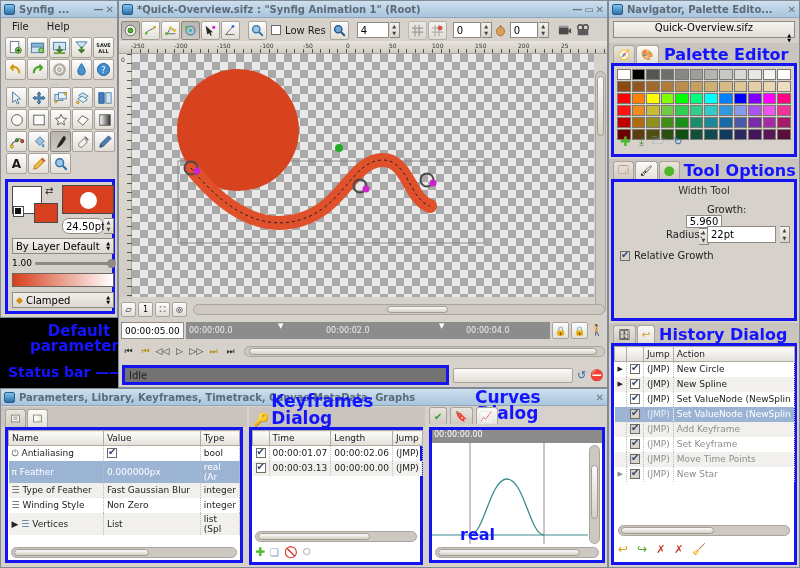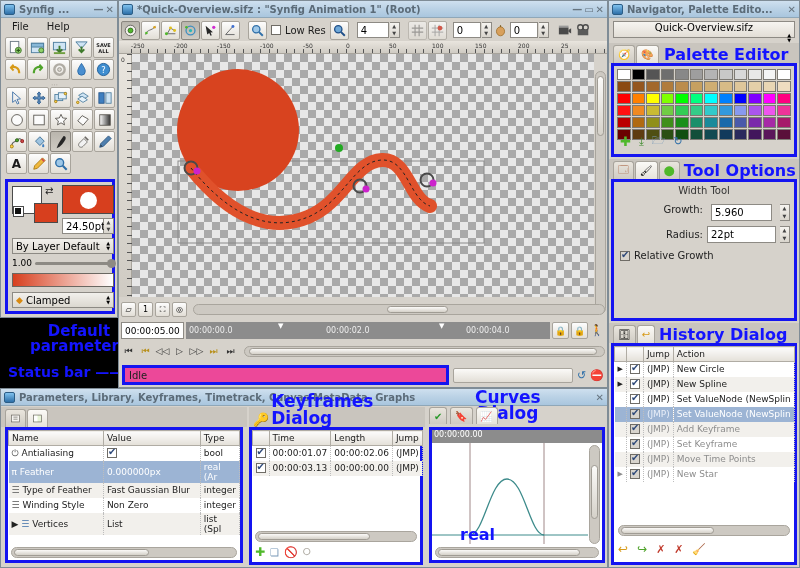--- a/index.html
+++ b/index.html
@@ -304,21 +304,21 @@
 
     <div class="abs" style="left:4px;top:4px;width:30px;height:28px;background:#ffffff;border:1px solid #4a4a4a;"></div>
     <div class="abs" style="left:37px;top:3px;font-size:10px;color:#222;">⇄</div>
     <div class="abs" style="left:26px;top:21px;width:24px;height:20px;background:#d73f1e;border:1px solid #4a4a4a;"></div>
     <div class="abs" style="left:5px;top:24px;width:11px;height:11px;background:#fff;border:1px solid #4a4a4a;">
       <div style="width:6px;height:6px;background:#111;margin:1px;"></div>
     </div>
     <div class="abs" style="left:54px;top:3px;width:52px;height:29px;background:#d73f1e;border:1px solid #4a4a4a;">
       <div style="width:17px;height:17px;border-radius:50%;background:#fff;margin:6px auto;"></div>
     </div>
-    <div class="abs field" style="left:54px;top:36px;width:42px;">
+    <div class="abs field" style="left:54px;top:36px;width:42px;border-radius:7px;">
         <span>24.50pt</span>
       </div>
     <div class="abs spin" style="left:96px;top:36px;">
         <b>▲</b>
         <b>▼</b>
       </div>
 
     <div class="abs field" style="left:4px;top:56px;width:102px;background:linear-gradient(to bottom,#f2f0ec,#dcd8d0);">
       <span>By Layer Default</span>
       <span style="margin-left:auto;font-size:5px;line-height:5px;">▲<br>▼</span>
@@ -558,21 +558,21 @@
     <span class="tool" style="width:15px;height:14px;font-size:9px;color:#333;">▷</span>
     <span class="tool" style="width:15px;height:14px;font-size:9px;color:#333;">▷▷</span>
     <span class="tool" style="width:15px;height:14px;font-size:9px;color:#b8901c;">⏭</span>
     <span class="tool" style="width:15px;height:14px;font-size:9px;color:#333;">⏭</span>
     <div class="sbar-h" style="flex:1;margin-left:4px;">
         <i style="left:1%;width:97%;"></i>
       </div>
   </div>
 
   <div class="abs" style="left:0;top:362px;width:488px;height:24px;display:flex;align-items:center;gap:4px;padding:0 3px;">
-    <div class="bluebox" style="flex:1;height:20px;background:#ec4899;border:3px solid #1414f0;display:flex;align-items:center;padding:0 4px;">
+    <div class="bluebox" style="flex:1;height:20px;background:#737373;border:3px solid #1414f0;display:flex;align-items:center;padding:0 4px;">
       <span style="font-size:10px;color:#222;">Idle</span>
     </div>
     <div style="width:120px;height:15px;background:linear-gradient(to bottom,#fbfaf8,#e2ded6);border:1px solid #a8a49c;border-radius:2px;"></div>
     <span style="color:#2f6fa8;font-size:11px;">↺</span>
     <span style="color:#c0392b;font-size:11px;">⛔</span>
   </div>
 </div>
 
 <div class="abs gtkpanel" style="left:0;top:388px;width:608px;height:180px;border:1px solid #7f8c96;">
   <div class="titlebar">
@@ -835,21 +835,21 @@
       <div class="tabbtn active">
           <span style="font-size:10px;">🖌</span>
         </div>
       <div class="tabbtn">
           <span style="color:#4fb82a;font-size:10px;">⬤</span>
         </div>
       <span class="annot" style="font-size:16px;margin-left:3px;line-height:16px;">Tool Options</span>
     </div>
     <div class="bluebox" style="position:absolute;left:2px;top:20px;right:2px;bottom:2px;background:#d6d2cb;">
       <div style="text-align:center;font-size:10px;color:#333;padding-top:3px;">Width Tool</div>
-      <div class="abs" style="left:4px;top:22px;right:4px;display:flex;gap:8px;">
+      <div class="abs" style="left:4px;top:22px;right:4px;display:flex;align-items:center;gap:0;flex-direction:column;">
         <span style="width:85px;text-align:right;font-size:10px;color:#222;">Growth:</span>
         <div class="field" style="flex:1;height:17px;">
           <span>5.960</span>
         </div>
         <div class="spin" style="height:17px;">
             <b>▲</b>
             <b>▼</b>
           </div>
       </div>
       <div class="abs" style="left:4px;top:44px;right:4px;display:flex;align-items:center;gap:4px;">

